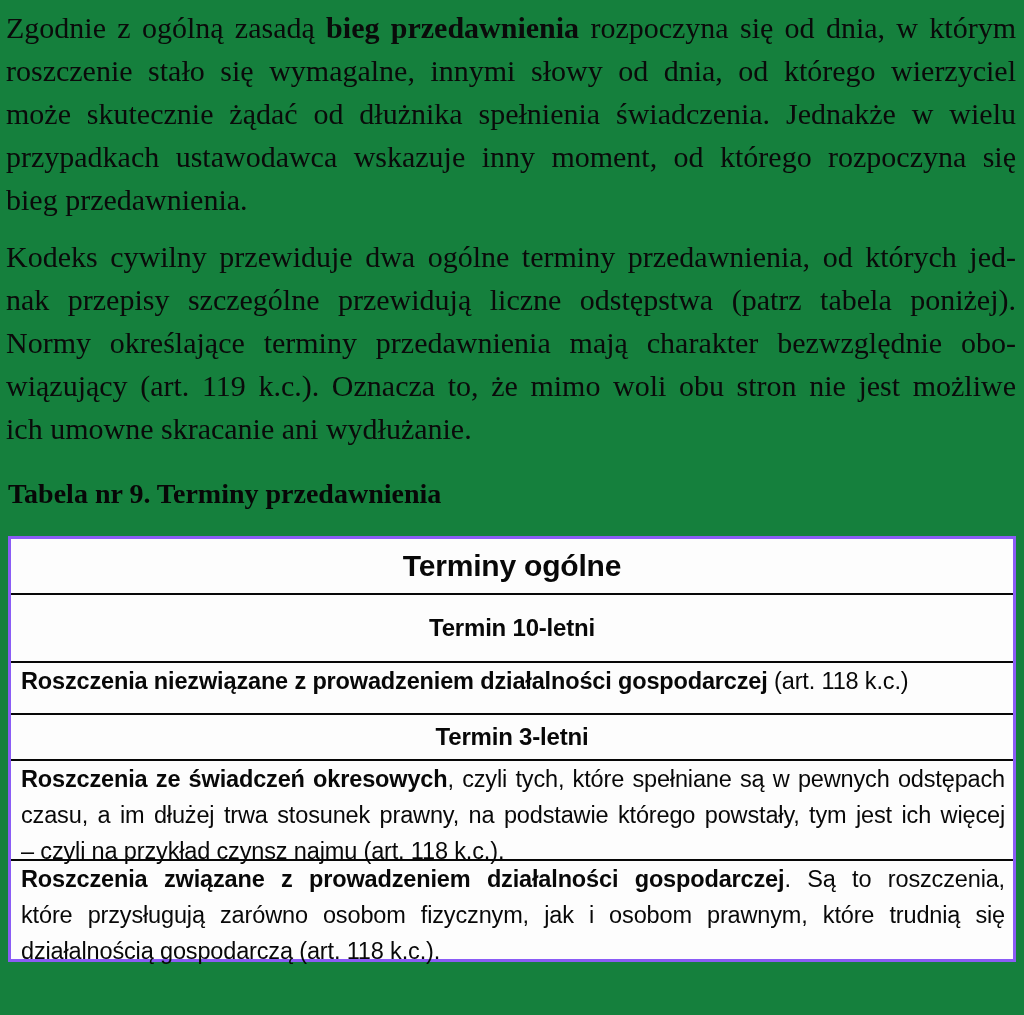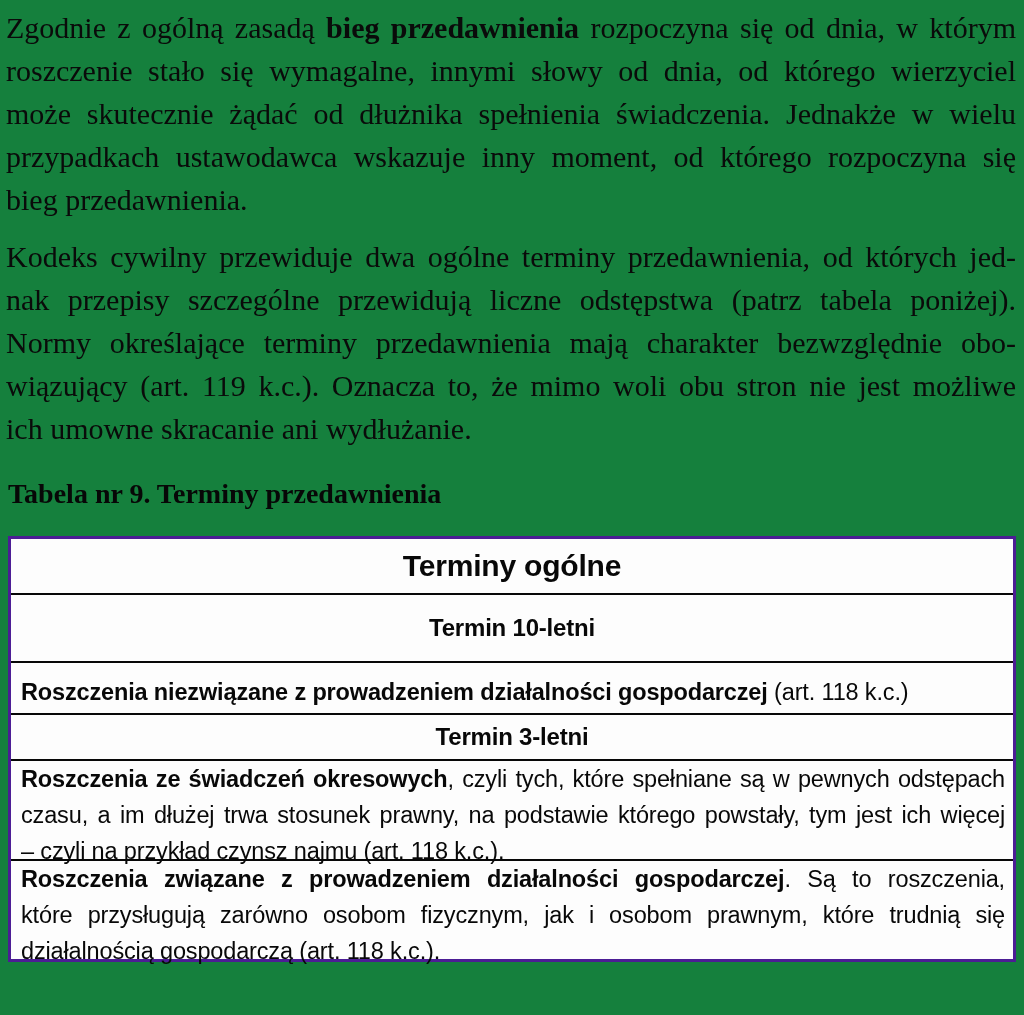--- a/index.html
+++ b/index.html
@@ -50,21 +50,21 @@
     line-height: 36px;
     margin: 26px 0 0 8px;
     color: #070707;
   }
 
   
   .doc-table {
     margin: 24px 6px 0 8px;
     width: 1008px;
     box-sizing: border-box;
-    border: 3px solid #4c1d95;
+    border: 3px solid #8b5cf6;
     background: #fdfdfd;
     font-family: "Liberation Sans", "DejaVu Sans", sans-serif;
     color: #080808;
   }
   .t-row { box-sizing: border-box; }
   .t-row + .t-row { border-top: 2px solid #070707; }
 
   .t-header {
     height: 54px;
     display: flex;
@@ -86,21 +86,20 @@
   .t-sub.h3  { height: 46px; }
 
   .t-content {
     font-size: 23.5px;
     line-height: 36px;
     letter-spacing: -0.15px;
     padding: 0 8px 0 10px;
   }
   .t-content.single {
     height: 52px;
-    padding-top: 11px;
   }
   .t-content.multi3 {
     height: 100px;
   }
   .tline {
     white-space: nowrap;
     overflow: hidden;
     text-align: justify;
     text-align-last: justify;
   }

